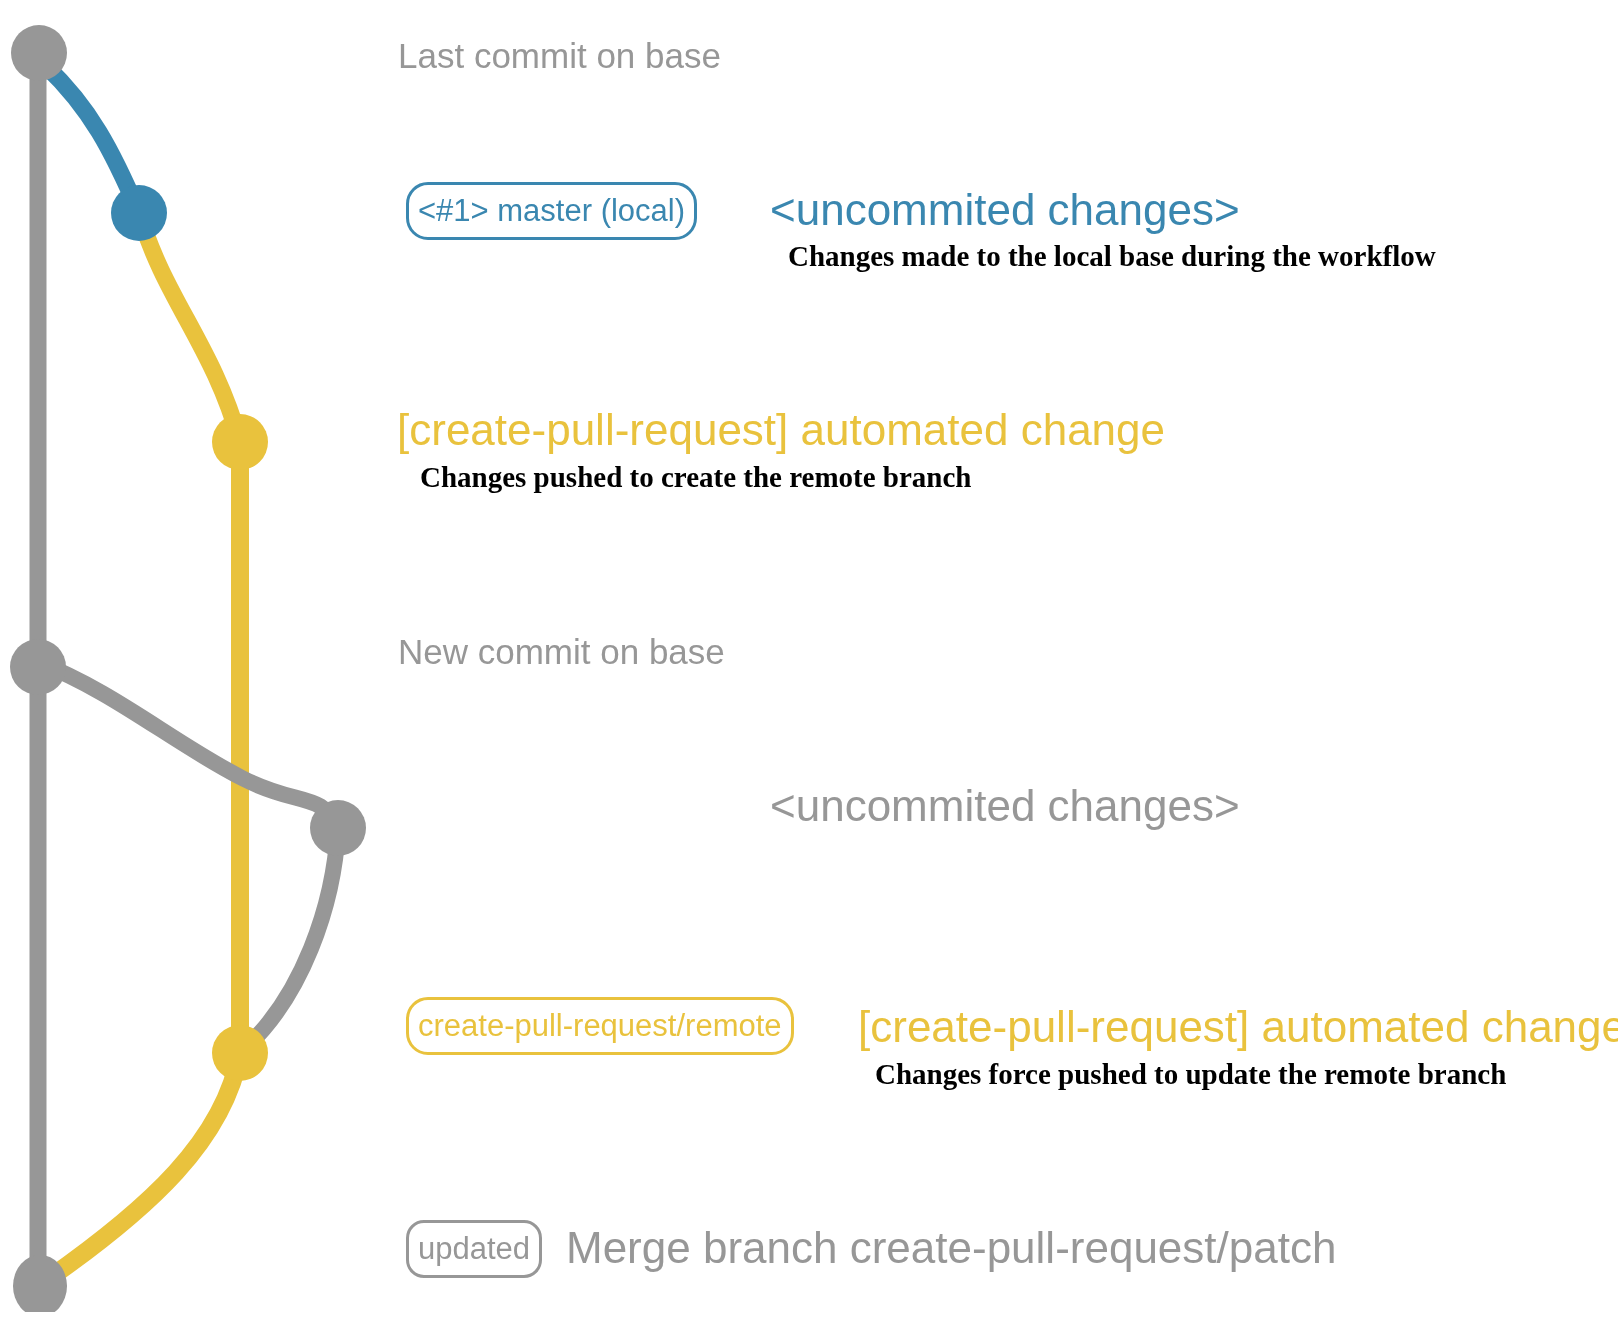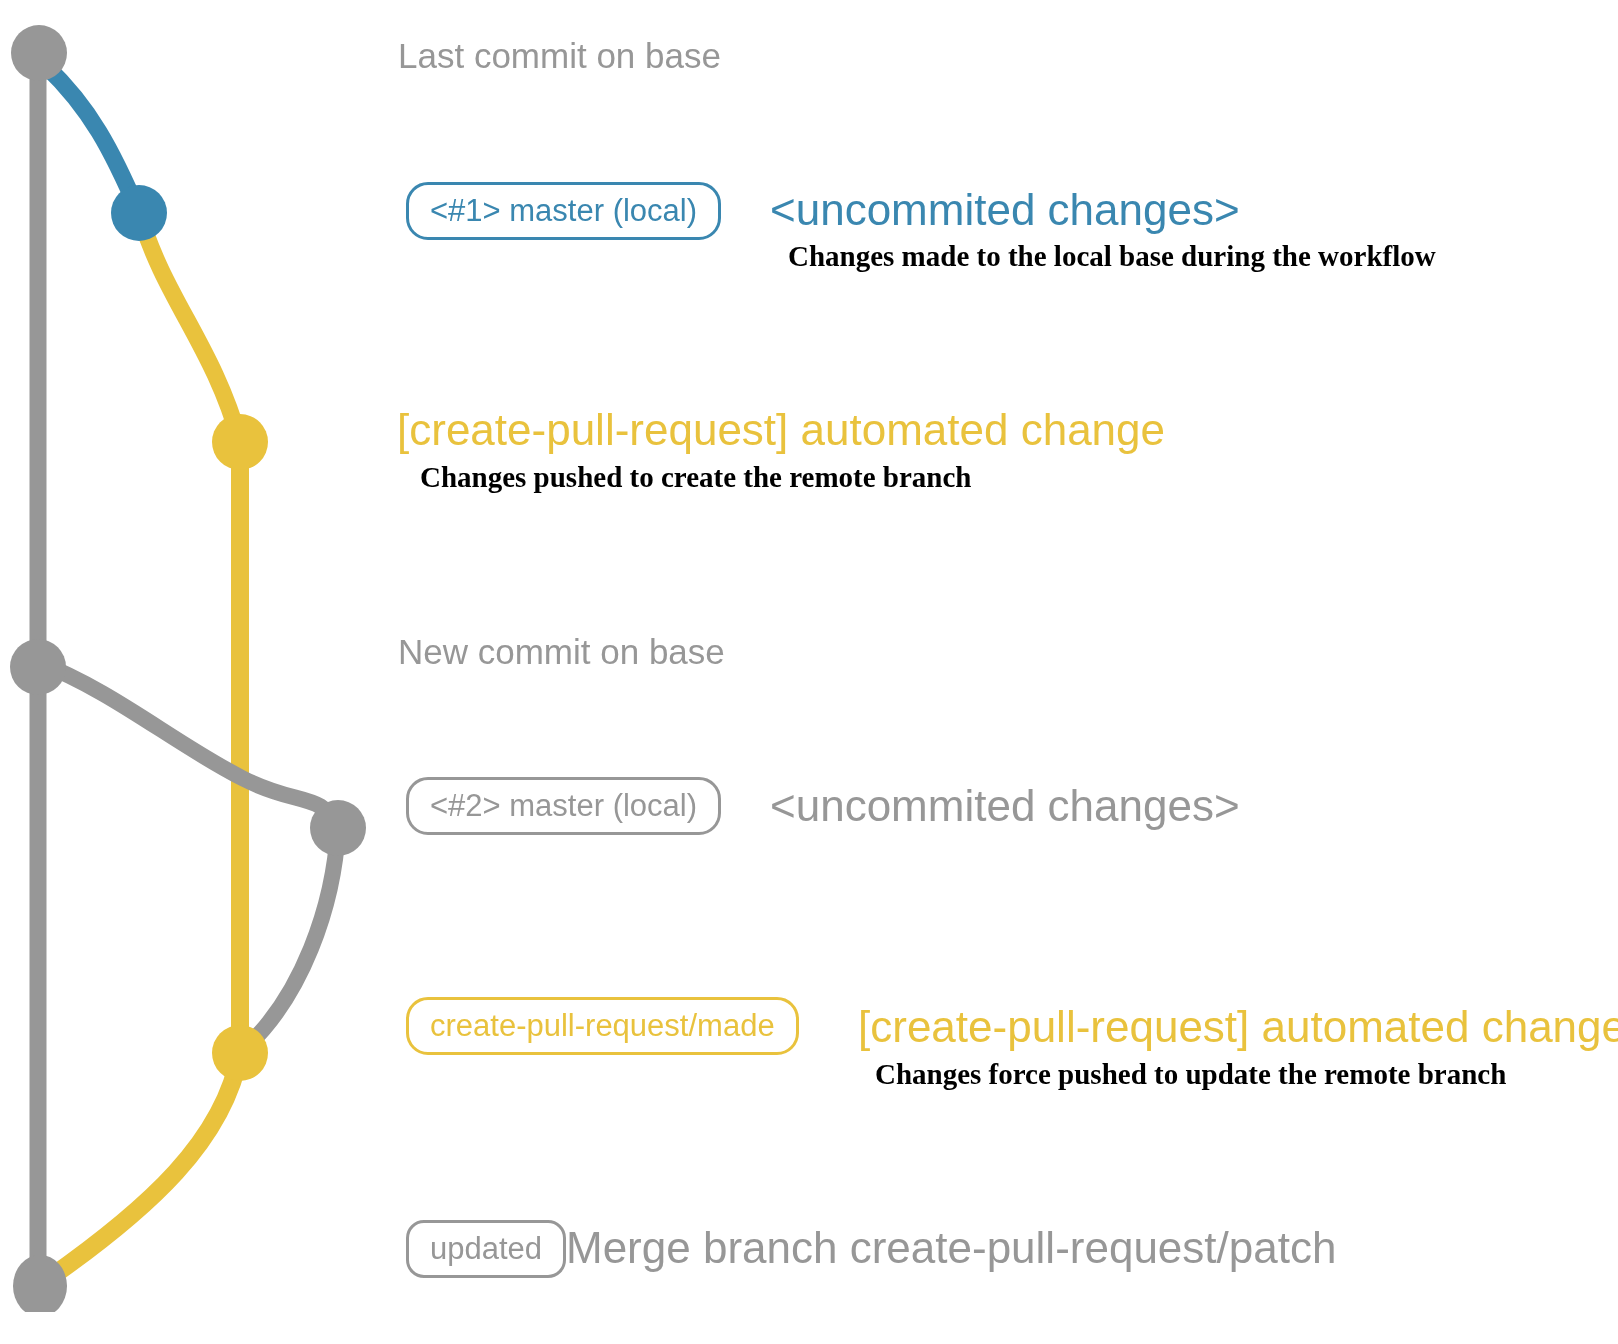--- a/index.html
+++ b/index.html
@@ -15,21 +15,21 @@
     background:var(--background);overflow:hidden;
     font-family:"Liberation Sans",sans-serif;
   }
   .graph-svg{position:absolute;left:0;top:0;}
   .heading{
     position:absolute;font-size:35px;line-height:42px;
     color:var(--gray);white-space:nowrap;
   }
   .ref-box{
     position:absolute;box-sizing:border-box;height:58px;line-height:52px;
-    border:3px solid;border-radius:22px;padding:0 21px;
+    border:3px solid;border-radius:22px;padding:0 9px;
     font-size:31px;background:var(--background);white-space:nowrap;
   }
   .msg{position:absolute;font-size:44px;line-height:42px;white-space:nowrap;}
   .desc{
     position:absolute;font-family:"Liberation Serif",serif;
     font-size:29px;line-height:36px;color:var(--ink);white-space:nowrap;font-weight:bold;
   }
   .blue{color:var(--blue);border-color:var(--blue);}
   .gray{color:var(--gray);border-color:var(--gray);}
   .yellow{color:var(--yellow);border-color:var(--yellow);}
@@ -68,23 +68,22 @@
 
   <div class="ref-box blue" style="left:406px;top:182px;">&lt;#1&gt; master (local)</div>
   <div class="msg blue" style="left:770px;top:189px;">&lt;uncommited changes&gt;</div>
   <div class="desc" style="left:788px;top:238px;">Changes made to the local base during the workflow</div>
 
   <div class="msg yellow" style="left:397px;top:409px;">[create-pull-request] automated change</div>
   <div class="desc" style="left:420px;top:459px;">Changes pushed to create the remote branch</div>
 
   <div class="heading" style="left:398px;top:631px;">New commit on base</div>
 
-  <div class="ref-box gray" style="left:406px;top:777px;">&lt;#2&gt; master (local)</div>
   <div class="msg gray" style="left:770px;top:785px;">&lt;uncommited changes&gt;</div>
 
-  <div class="ref-box yellow" style="left:406px;top:997px;">create-pull-request/made</div>
+  <div class="ref-box yellow" style="left:406px;top:997px;">create-pull-request/remote</div>
   <div class="msg yellow" style="left:858px;top:1006px;">[create-pull-request] automated change</div>
   <div class="desc" style="left:875px;top:1056px;">Changes force pushed to update the remote branch</div>
 
   <div class="ref-box gray" style="left:406px;top:1220px;border-radius:18px;">updated</div>
   <div class="msg gray" style="left:566px;top:1227px;">Merge branch create-pull-request/patch</div>
 
 </div>
 
 </body></html>

